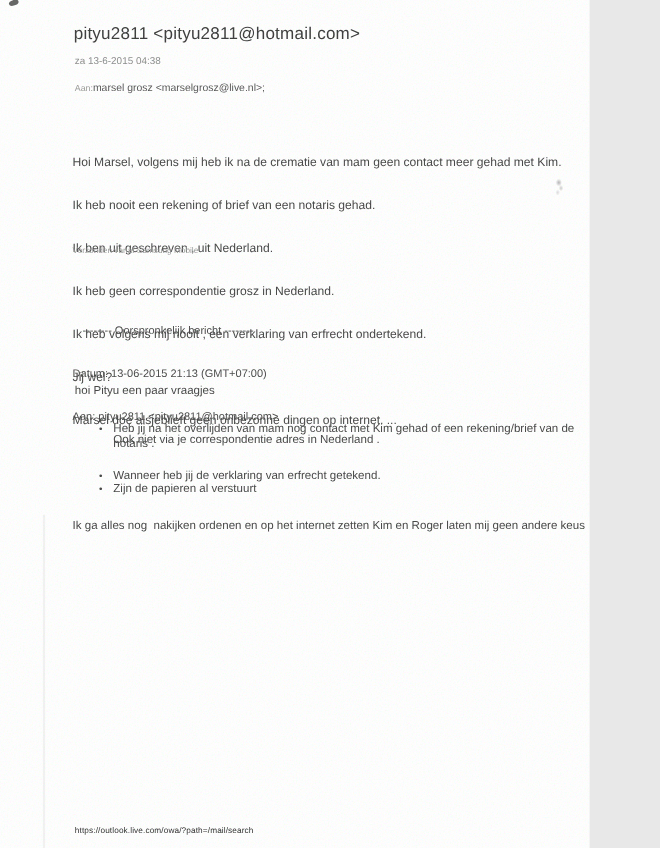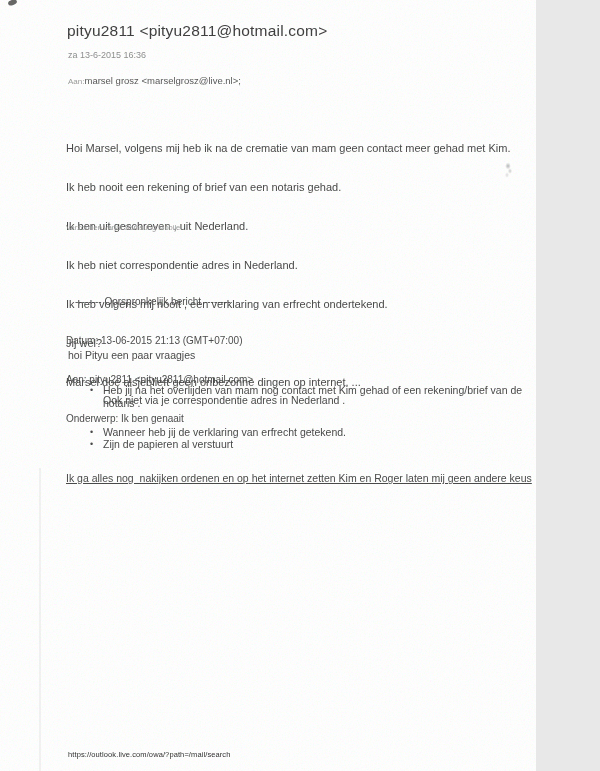--- a/index.html
+++ b/index.html
@@ -28,21 +28,21 @@
   .orig-sep{padding-left:9px;}
 
   
   .greeting-line{left:68px;top:349px;font-size:10.5px;color:#474747;}
   .bullet-row{position:absolute;display:flex;font-size:10.5px;line-height:13px;color:#474747;}
   .bullet-glyph{width:13px;flex:0 0 13px;font-size:9px;line-height:13px;color:#474747;}
   .b1{left:90px;top:384px;}
   .b1sub{left:103px;top:394px;}
   .b2{left:90px;top:426px;}
   .b3{left:90px;top:438px;}
-  .closing-line{left:66px;top:472px;font-size:10.5px;color:#474747;text-decoration:underline;}
+  .closing-line{left:66px;top:472px;font-size:10.5px;color:#474747;}
 
   
   .footer-url{left:68px;top:750px;font-size:7.5px;color:#2f2f2f;letter-spacing:.1px;}
   .footer-page{left:585px;top:751px;font-size:8px;color:#333333;}
 
   
   .artifact{position:absolute;pointer-events:none;}
   .corner-blob{left:8px;top:0;width:9px;height:5px;background:#3f3f3f;border-radius:50%;
     transform:rotate(-18deg);opacity:.8;}
   .smudge{left:502px;top:161px;width:13px;height:19px;
@@ -54,39 +54,38 @@
   .streak{left:39px;top:468px;width:2px;height:303px;background:rgba(140,140,140,.10);}
 
   .noise{position:absolute;left:0;top:0;width:600px;height:771px;pointer-events:none;}
 </style>
 </head>
 <body>
 
 <div class="page">
 
   <div class="txt from-line">pityu2811 &lt;pityu2811@hotmail.com&gt;</div>
-  <div class="txt date-line">za 13-6-2015 16:36</div>
+  <div class="txt date-line">za 13-6-2015 04:38</div>
   <div class="txt to-line"><span class="to-label">Aan:</span><span>marsel grosz &lt;marselgrosz@live.nl&gt;;</span></div>
 
   <div class="txt body-block">
     <div>Hoi Marsel, volgens mij heb ik na de crematie van mam geen contact meer gehad met Kim.</div>
     <div>Ik heb nooit een rekening of brief van een notaris gehad.</div>
     <div>Ik ben uit geschreven , uit Nederland.</div>
-    <div>Ik heb niet correspondentie adres in Nederland.</div>
+    <div>Ik heb geen correspondentie grosz in Nederland.</div>
     <div>Ik heb volgens mij nooit , een verklaring van erfrecht ondertekend.</div>
     <div>Jij wel?</div>
     <div>Marsel doe alsjeblieft geen onbezonne dingen op internet. ...</div>
   </div>
   <div class="txt sig-line">Verzonden vanaf Samsung Mobile</div>
 
   <div class="txt orig-block">
     <div class="orig-sep">-------- Oorspronkelijk bericht --------</div>
     <div>Datum: 13-06-2015 21:13 (GMT+07:00)</div>
     <div>Aan: pityu2811 &lt;pityu2811@hotmail.com&gt;</div>
-    <div>Onderwerp: Ik ben genaait</div>
   </div>
 
   <div class="txt greeting-line">hoi Pityu een paar vraagjes</div>
 
   <div class="bullet-row b1">
     <span class="bullet-glyph">•</span>
     <span>Heb  jij na het overlijden  van mam nog contact met Kim gehad of een rekening/brief van de notaris .</span>
   </div>
   <div class="bullet-row b1sub">
     <span>Ook niet via je correspondentie adres in Nederland .</span>

